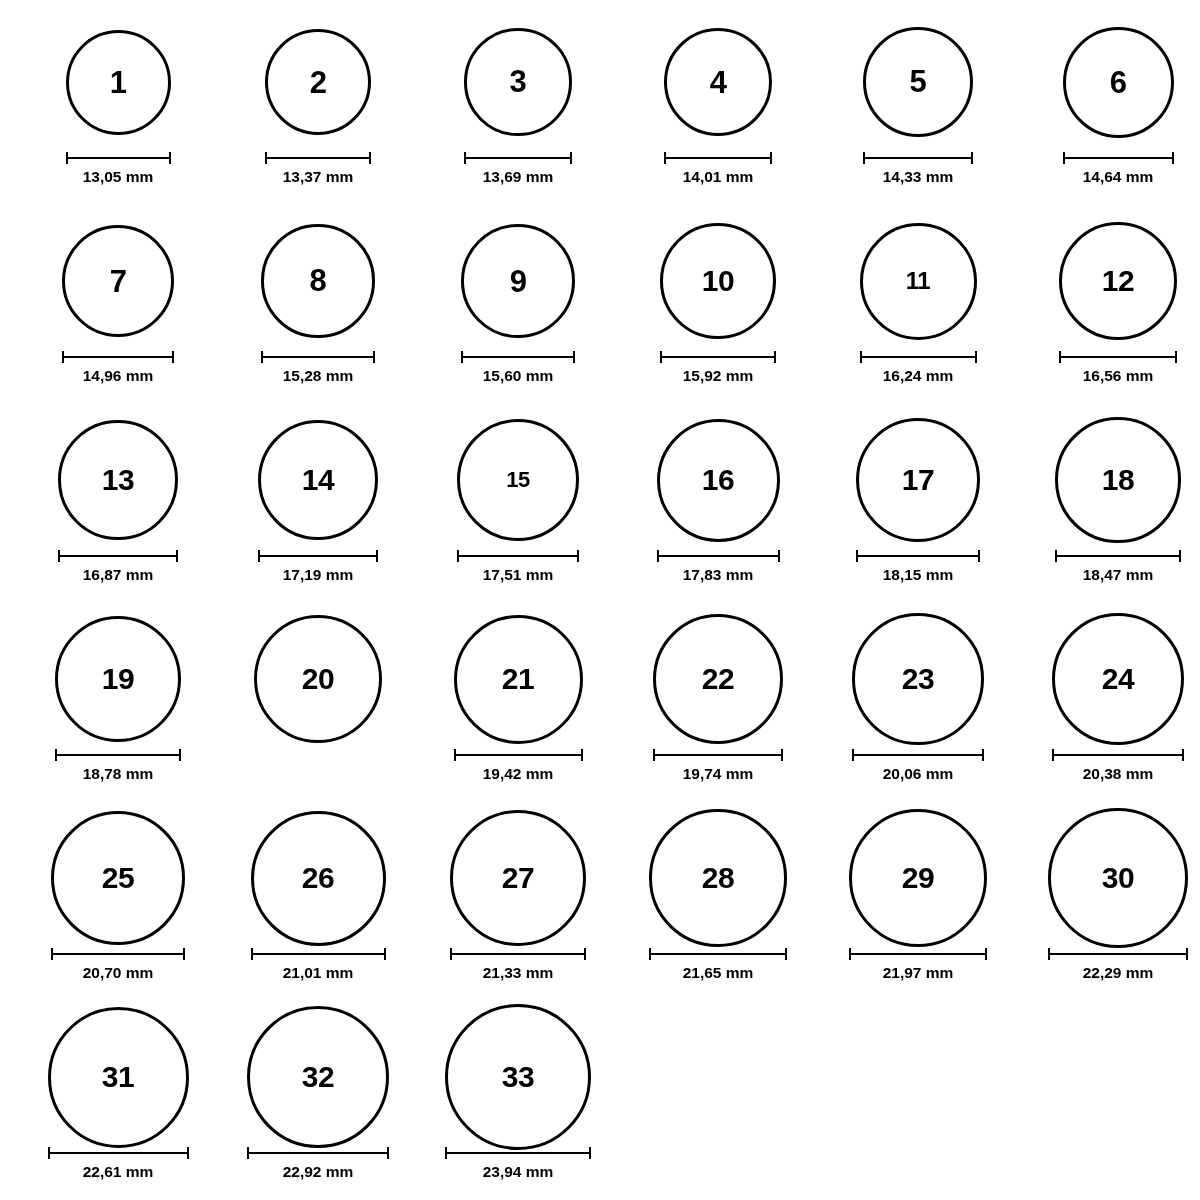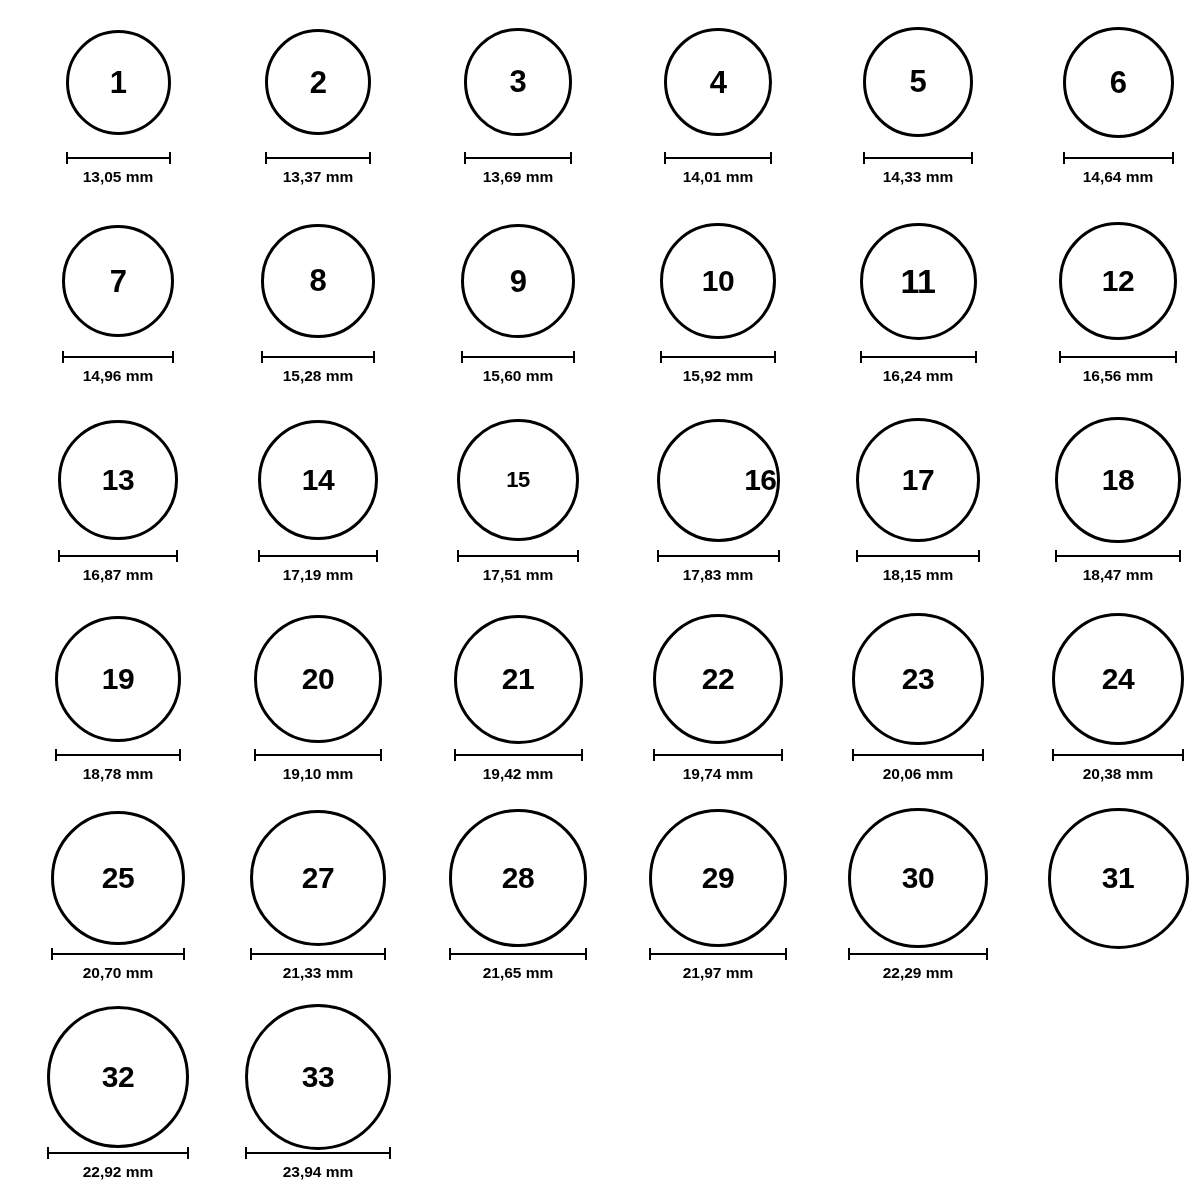--- a/index.html
+++ b/index.html
@@ -247,21 +247,21 @@
             <div class="bar"></div>
             <div class="tick left"></div>
             <div class="tick right"></div>
           </div>
           <div class="mm-label">15,92 mm</div>
         </div>
       </div>
       <div class="cell">
         <div class="circle-wrap">
           <div class="circle" style="width: 117px; height: 117px;">
-            <span class="circle-label" style="font-size: 34px;">11</span>
+            <span class="circle-label" style="font-size: 24px;">11</span>
           </div>
         </div>
         <div class="measure">
           <div class="caliper" style="width: 117px;">
             <div class="bar"></div>
             <div class="tick left"></div>
             <div class="tick right"></div>
           </div>
           <div class="mm-label">16,24 mm</div>
         </div>
@@ -321,21 +321,21 @@
           <div class="caliper" style="width: 121.8px;">
             <div class="bar"></div>
             <div class="tick left"></div>
             <div class="tick right"></div>
           </div>
           <div class="mm-label">17,51 mm</div>
         </div>
       </div>
       <div class="cell">
         <div class="circle-wrap">
-          <div class="circle" style="width: 123px; height: 123px; justify-content: flex-end;">
+          <div class="circle" style="width: 123px; height: 123px;">
             <span class="circle-label" style="font-size: 30px;">16</span>
           </div>
         </div>
         <div class="measure">
           <div class="caliper" style="width: 123px;">
             <div class="bar"></div>
             <div class="tick left"></div>
             <div class="tick right"></div>
           </div>
           <div class="mm-label">17,83 mm</div>
@@ -385,28 +385,20 @@
           </div>
           <div class="mm-label">18,78 mm</div>
         </div>
       </div>
       <div class="cell">
         <div class="circle-wrap">
           <div class="circle" style="width: 127.8px; height: 127.8px; text-align: right;">
             <span class="circle-label" style="font-size: 30px;">20</span>
           </div>
         </div>
-        <div class="measure">
-          <div class="caliper" style="width: 127.8px;">
-            <div class="bar"></div>
-            <div class="tick left"></div>
-            <div class="tick right"></div>
-          </div>
-          <div class="mm-label">19,10 mm</div>
-        </div>
       </div>
       <div class="cell">
         <div class="circle-wrap">
           <div class="circle" style="width: 129px; height: 129px;">
             <span class="circle-label" style="font-size: 30px;">21</span>
           </div>
         </div>
         <div class="measure">
           <div class="caliper" style="width: 129px;">
             <div class="bar"></div>
@@ -471,20 +463,35 @@
           <div class="caliper" style="width: 133.8px;">
             <div class="bar"></div>
             <div class="tick left"></div>
             <div class="tick right"></div>
           </div>
           <div class="mm-label">20,70 mm</div>
         </div>
       </div>
       <div class="cell">
         <div class="circle-wrap">
+          <div class="circle" style="width: 135px; height: 135px;">
+            <span class="circle-label" style="font-size: 30px;">26</span>
+          </div>
+        </div>
+        <div class="measure">
+          <div class="caliper" style="width: 135px;">
+            <div class="bar"></div>
+            <div class="tick left"></div>
+            <div class="tick right"></div>
+          </div>
+          <div class="mm-label">21,01 mm</div>
+        </div>
+      </div>
+      <div class="cell">
+        <div class="circle-wrap">
           <div class="circle" style="width: 136.2px; height: 136.2px;">
             <span class="circle-label" style="font-size: 30px;">27</span>
           </div>
         </div>
         <div class="measure">
           <div class="caliper" style="width: 136.2px;">
             <div class="bar"></div>
             <div class="tick left"></div>
             <div class="tick right"></div>
           </div>
@@ -534,20 +541,28 @@
             <div class="tick right"></div>
           </div>
           <div class="mm-label">22,29 mm</div>
         </div>
       </div>
       <div class="cell">
         <div class="circle-wrap">
           <div class="circle" style="width: 141px; height: 141px;">
             <span class="circle-label" style="font-size: 30px;">31</span>
           </div>
+        </div>
+        <div class="measure">
+          <div class="caliper" style="width: 141px;">
+            <div class="bar"></div>
+            <div class="tick left"></div>
+            <div class="tick right"></div>
+          </div>
+          <div class="mm-label">22,61 mm</div>
         </div>
       </div>
       <div class="cell">
         <div class="circle-wrap">
           <div class="circle" style="width: 142.2px; height: 142.2px;">
             <span class="circle-label" style="font-size: 30px;">32</span>
           </div>
         </div>
         <div class="measure">
           <div class="caliper" style="width: 142.2px;">

